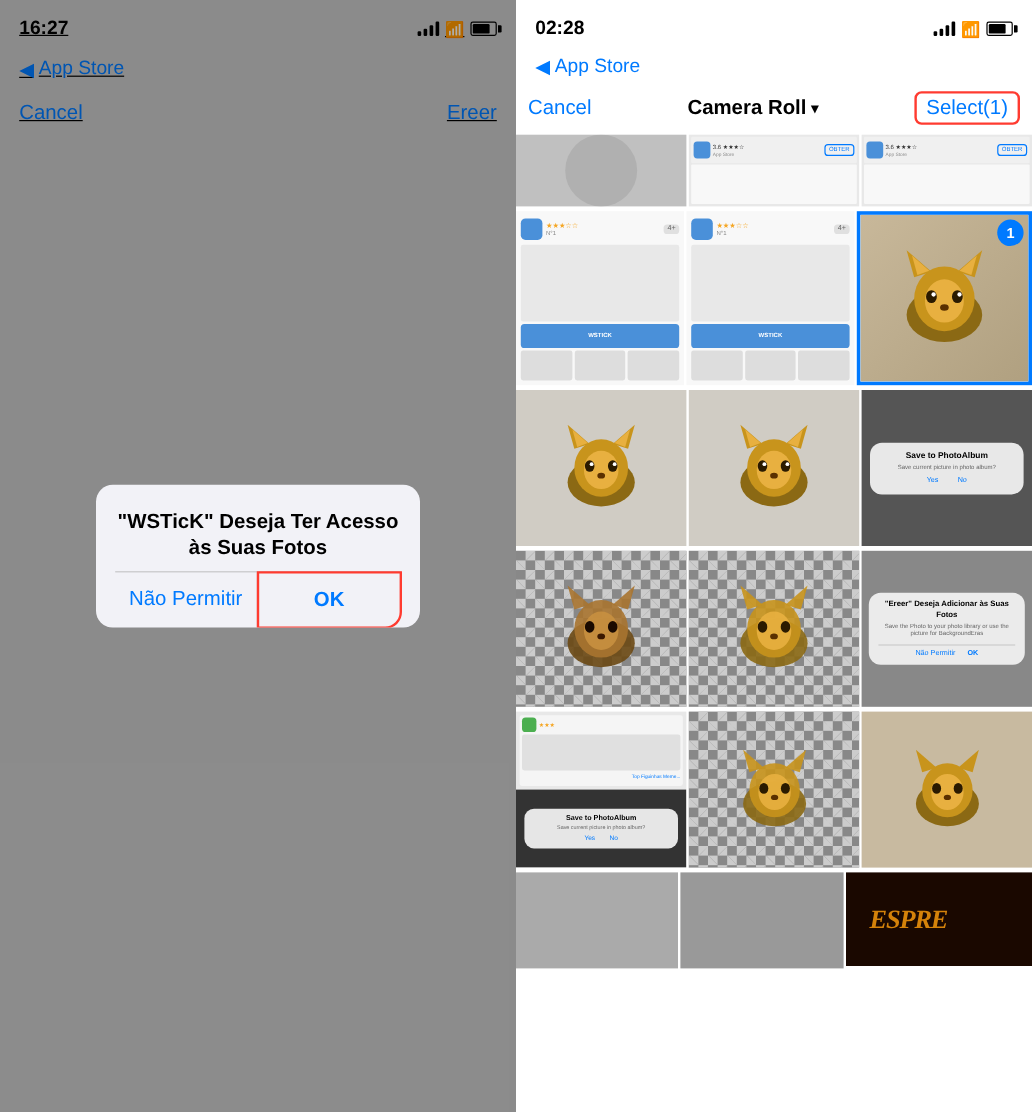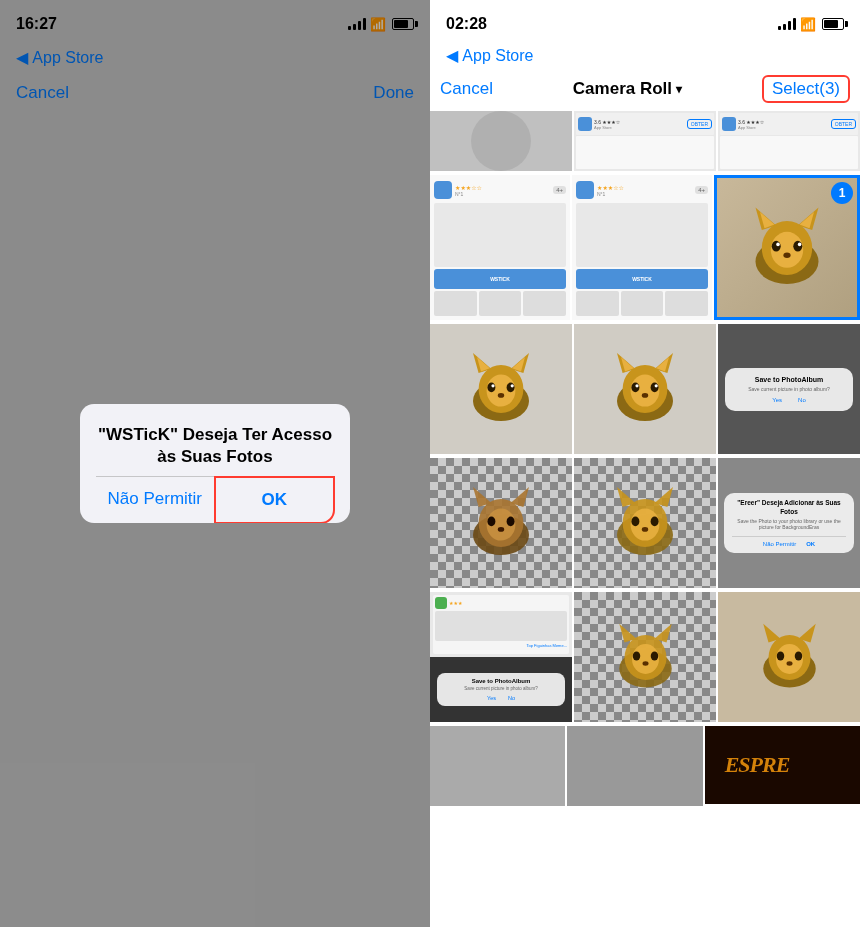--- a/index.html
+++ b/index.html
@@ -12,20 +12,21 @@
     }
 
     
     .left-panel {
       width: 430px;
       height: 927px;
       background: #c8c8c8;
       display: flex;
       flex-direction: column;
       position: relative;
+      text-decoration: underline;
     }
     .status-bar-left {
       display: flex;
       align-items: center;
       justify-content: space-between;
       padding: 8px 16px 4px;
       height: 44px;
     }
     .time-left {
       font-size: 16px;
@@ -330,21 +331,21 @@
     </div>
   </div>
 
   <div class="back-nav-left">
     <span class="back-arrow">◀</span>
     <span class="back-text">App Store</span>
   </div>
 
   <div class="nav-bar-left">
     <span class="cancel-btn">Cancel</span>
-    <span class="done-btn">Done</span>
+    <span class="done-btn">Ereer</span>
   </div>
 
   <div class="dialog-overlay">
     <div class="dialog-box">
       <div class="dialog-title">"WSTicK" Deseja Ter Acesso às Suas Fotos</div>
       <div class="dialog-buttons">
         <div class="dialog-btn dialog-btn-left">Não Permitir</div>
         <div class="dialog-btn dialog-btn-right">OK</div>
       </div>
     </div>
@@ -373,21 +374,21 @@
     <span class="back-arrow">◀</span>
     <span class="back-text">App Store</span>
   </div>
 
   <div class="nav-bar-right">
     <span class="cancel-btn-right">Cancel</span>
     <span class="camera-roll-title">
       <span>Camera Roll</span>
       <span class="dropdown-arrow">▾</span>
     </span>
-    <span class="select-btn">Select(3)</span>
+    <span class="select-btn">Select(1)</span>
   </div>
 
   <div class="photo-grid">
     <div class="grid-outer">
 
       <div class="grid-row" style="height:60px; margin-bottom:2px;">
         <div class="grid-cell grey-cell" style="flex:1; height:60px; background:#c0c0c0; display:flex; align-items:center; justify-content:center; overflow:hidden;">
           <div style="width:60px; height:60px; background:#b0b0b0; border-radius:50%;"></div>
         </div>
         <div class="grid-cell" style="flex:1; height:60px; background:#e8e8e8;">

